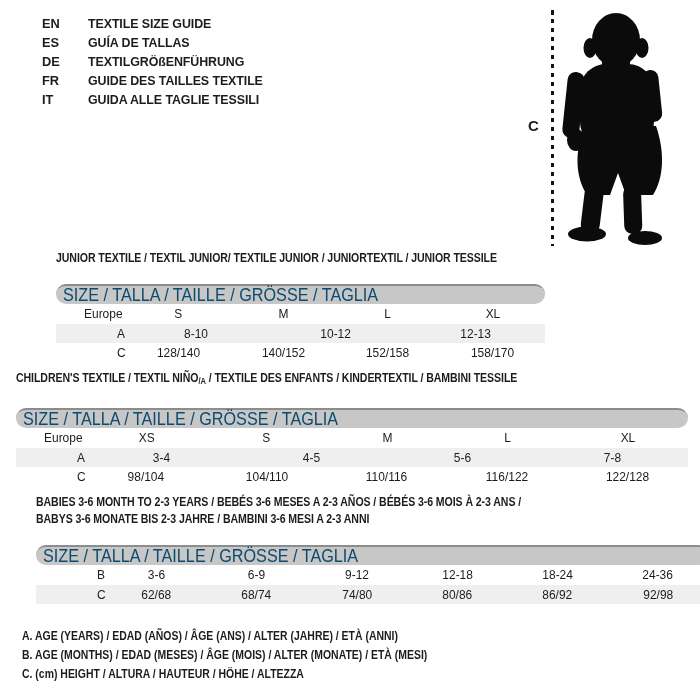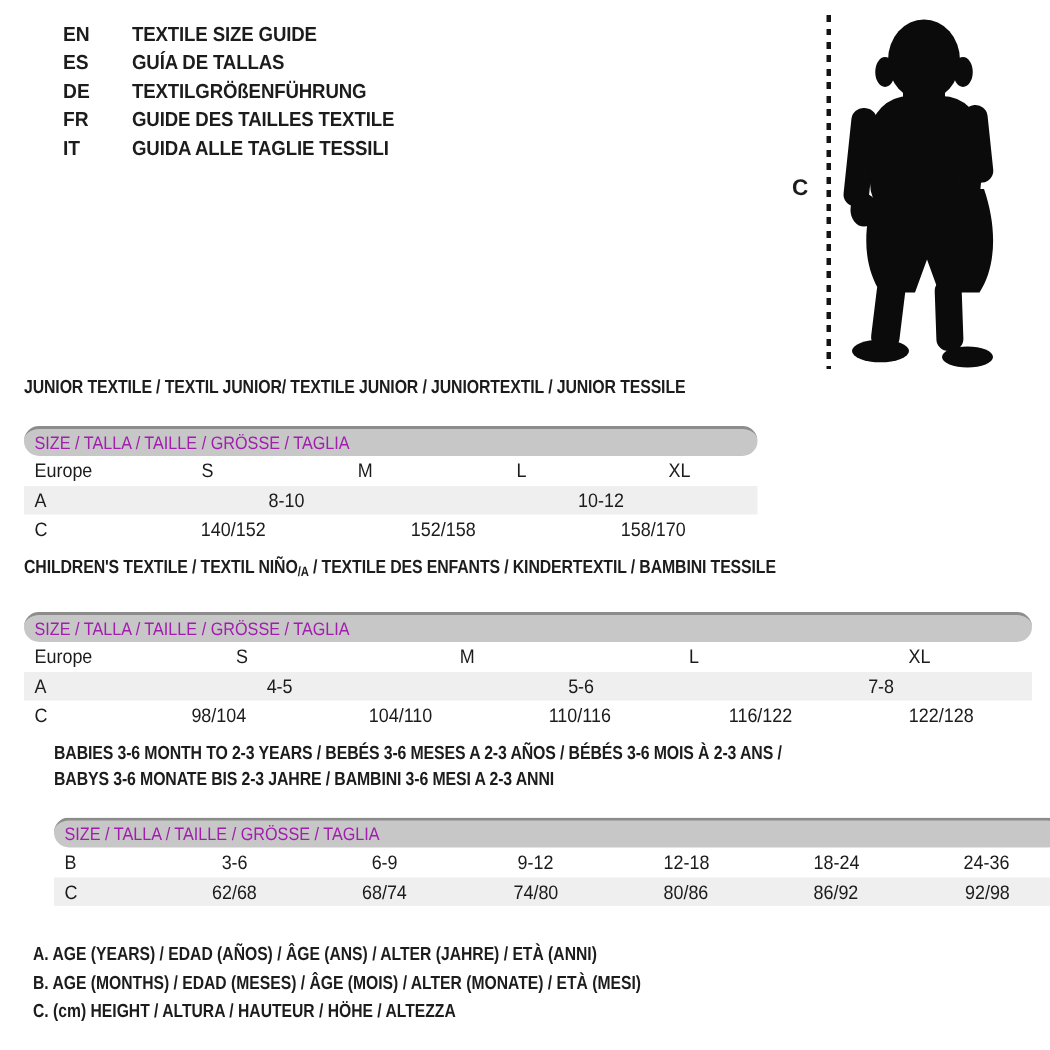--- a/index.html
+++ b/index.html
@@ -23,25 +23,25 @@
                  background:repeating-linear-gradient(to bottom,#141414 0 4.5px, transparent 4.5px 9px); }
   .figure-label { position:absolute; left:528px; top:117px; font-weight:bold; font-size:15px; }
   .baby-svg { position:absolute; left:560px; top:2px; }
 
   
   .size-table { position:absolute; left:16px; }
   .table-title { font-weight:bold; font-size:12.6px; line-height:17px; white-space:nowrap;
                  transform:scaleX(0.84); transform-origin:0 0; letter-spacing:-0.1px; }
   .thead { height:20px; line-height:18px; background:var(--header-bg,#c7c7c7);
            border-top:2px solid var(--header-border,#8c8c8c); box-sizing:border-box;
-           padding-left:7px; font-size:12px; color:#a21caf; white-space:nowrap;border-radius:10px; }
+           padding-left:7px; font-size:18px; color:#0c4a6e; white-space:nowrap;border-radius:10px; }
   .thead span { display:inline-block; transform:scaleX(0.9); transform-origin:0 50%; }
   .trow { display:flex; height:19.5px; line-height:19.5px; font-size:13px; }
   .trow.shaded { background:var(--row-shaded,#efefef); }
-  .tlabel { width:70px; padding-left:7px; box-sizing:border-box; text-align:left; white-space:nowrap; }
+  .tlabel { width:70px; padding-left:7px; box-sizing:border-box; text-align:right; white-space:nowrap; }
   .tcell { flex:1; text-align:center; white-space:nowrap; }
   .tcell span { display:inline-block; transform:scaleX(0.92); transform-origin:50% 50%; }
   .tlabel span { display:inline-block; transform:scaleX(0.92); transform-origin:0 50%; }
   .subsup { font-size:9px; vertical-align:-2px; }
 
   
   .footnotes { position:absolute; left:22px; top:627px; }
   .footnote { height:19px; line-height:19px; font-weight:bold; font-size:12.6px;
               white-space:nowrap; transform:scaleX(0.83); transform-origin:0 50%; }
 </style>
@@ -74,54 +74,58 @@
       <ellipse cx="84" cy="116" rx="9" ry="9"></ellipse>
       <path d="M24,124 C14,152 16,176 27,193 L50,193 L58,171 L66,193 L93,193 C104,176 105,150 96,124 Z"></path>
       <rect x="25" y="184" width="19" height="47" rx="8" transform="rotate(7 34 188)"></rect>
       <rect x="63" y="184" width="18" height="48" rx="8" transform="rotate(-2 72 188)"></rect>
       <ellipse cx="27" cy="232" rx="19" ry="7.5"></ellipse>
       <ellipse cx="85" cy="236" rx="17" ry="7"></ellipse>
     </g>
   </svg>
 
   <div id="tablesHost">
-      <section class="size-table" style="top: 250px; width: 489px;">
+      <section class="size-table" style="top: 250px; width: 489px; margin-left: 40px;">
         <div class="table-title">JUNIOR TEXTILE / TEXTIL JUNIOR/ TEXTILE JUNIOR / JUNIORTEXTIL / JUNIOR TESSILE</div>
         <div class="thead" style="margin-top: 17px;"><span>SIZE / TALLA / TAILLE / GRÖSSE / TAGLIA</span></div>
         <div class="trow">
           <div class="tlabel"><span>Europe</span></div>
           <div class="tcell"><span>S</span></div>
           <div class="tcell"><span>M</span></div>
           <div class="tcell"><span>L</span></div>
           <div class="tcell"><span>XL</span></div>
         </div>
         <div class="trow shaded">
           <div class="tlabel"><span>A</span></div>
           <div class="tcell"><span>8-10</span></div>
           <div class="tcell"><span>10-12</span></div>
+          <div class="tcell"><span>12-13</span></div>
         </div>
         <div class="trow">
           <div class="tlabel"><span>C</span></div>
+          <div class="tcell"><span>128/140</span></div>
           <div class="tcell"><span>140/152</span></div>
           <div class="tcell"><span>152/158</span></div>
           <div class="tcell"><span>158/170</span></div>
         </div>
       </section>
       <section class="size-table" style="top: 370px; width: 672px;">
         <div class="table-title">CHILDREN'S TEXTILE / TEXTIL NIÑO<span class="subsup">/A</span> / TEXTILE DES ENFANTS / KINDERTEXTIL / BAMBINI TESSILE</div>
         <div class="thead" style="margin-top: 18px;"><span>SIZE / TALLA / TAILLE / GRÖSSE / TAGLIA</span></div>
         <div class="trow">
           <div class="tlabel"><span>Europe</span></div>
+          <div class="tcell"><span>XS</span></div>
           <div class="tcell"><span>S</span></div>
           <div class="tcell"><span>M</span></div>
           <div class="tcell"><span>L</span></div>
           <div class="tcell"><span>XL</span></div>
         </div>
         <div class="trow shaded">
           <div class="tlabel"><span>A</span></div>
+          <div class="tcell"><span>3-4</span></div>
           <div class="tcell"><span>4-5</span></div>
           <div class="tcell"><span>5-6</span></div>
           <div class="tcell"><span>7-8</span></div>
         </div>
         <div class="trow">
           <div class="tlabel"><span>C</span></div>
           <div class="tcell"><span>98/104</span></div>
           <div class="tcell"><span>104/110</span></div>
           <div class="tcell"><span>110/116</span></div>
           <div class="tcell"><span>116/122</span></div>

